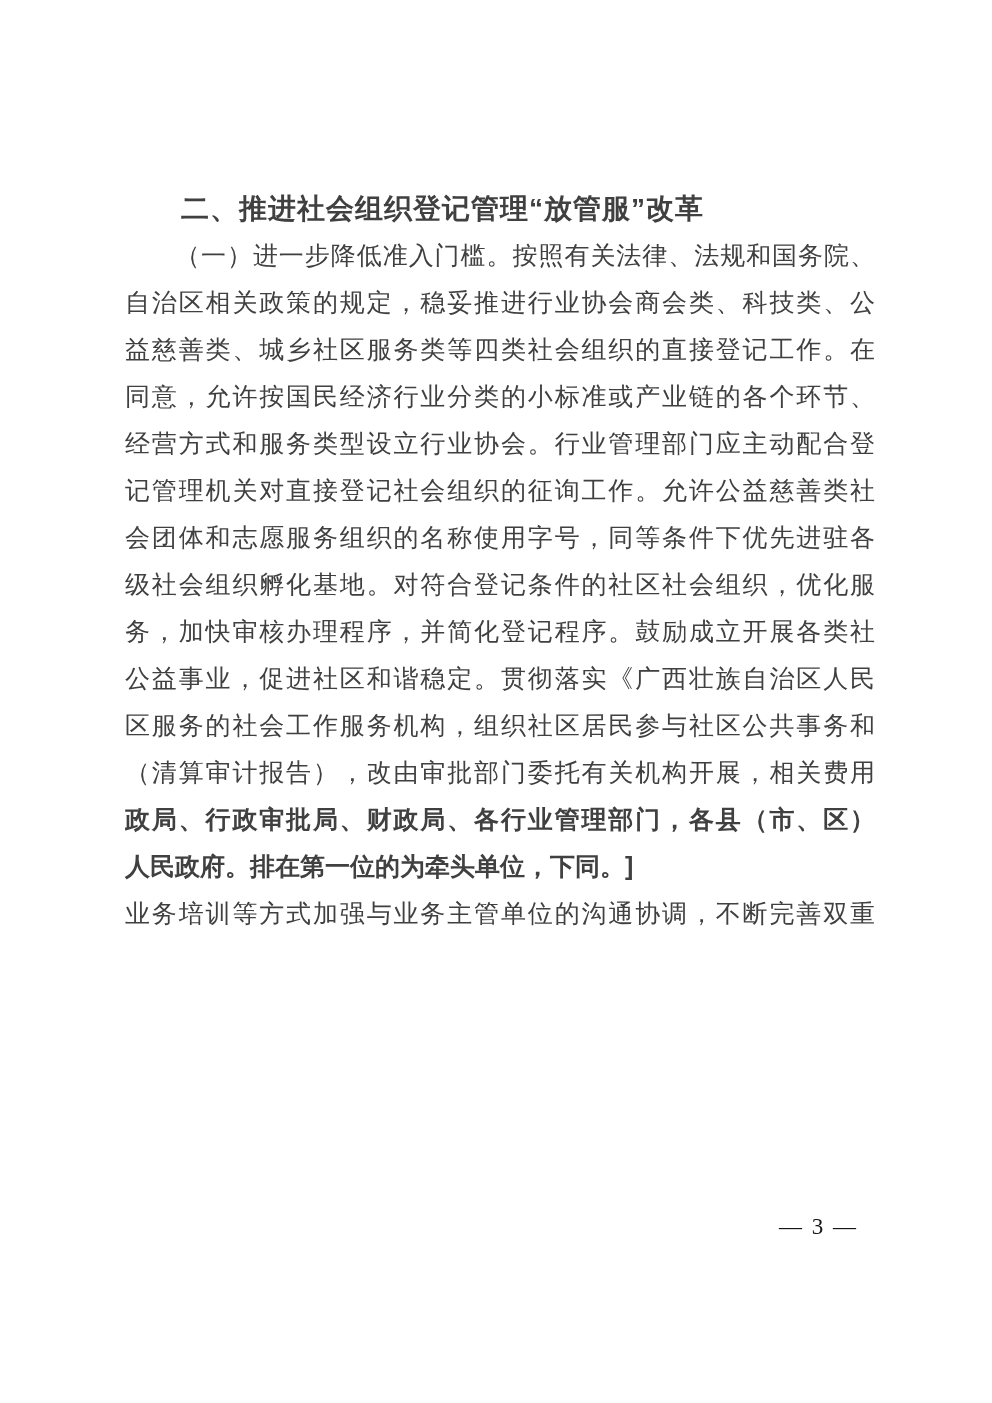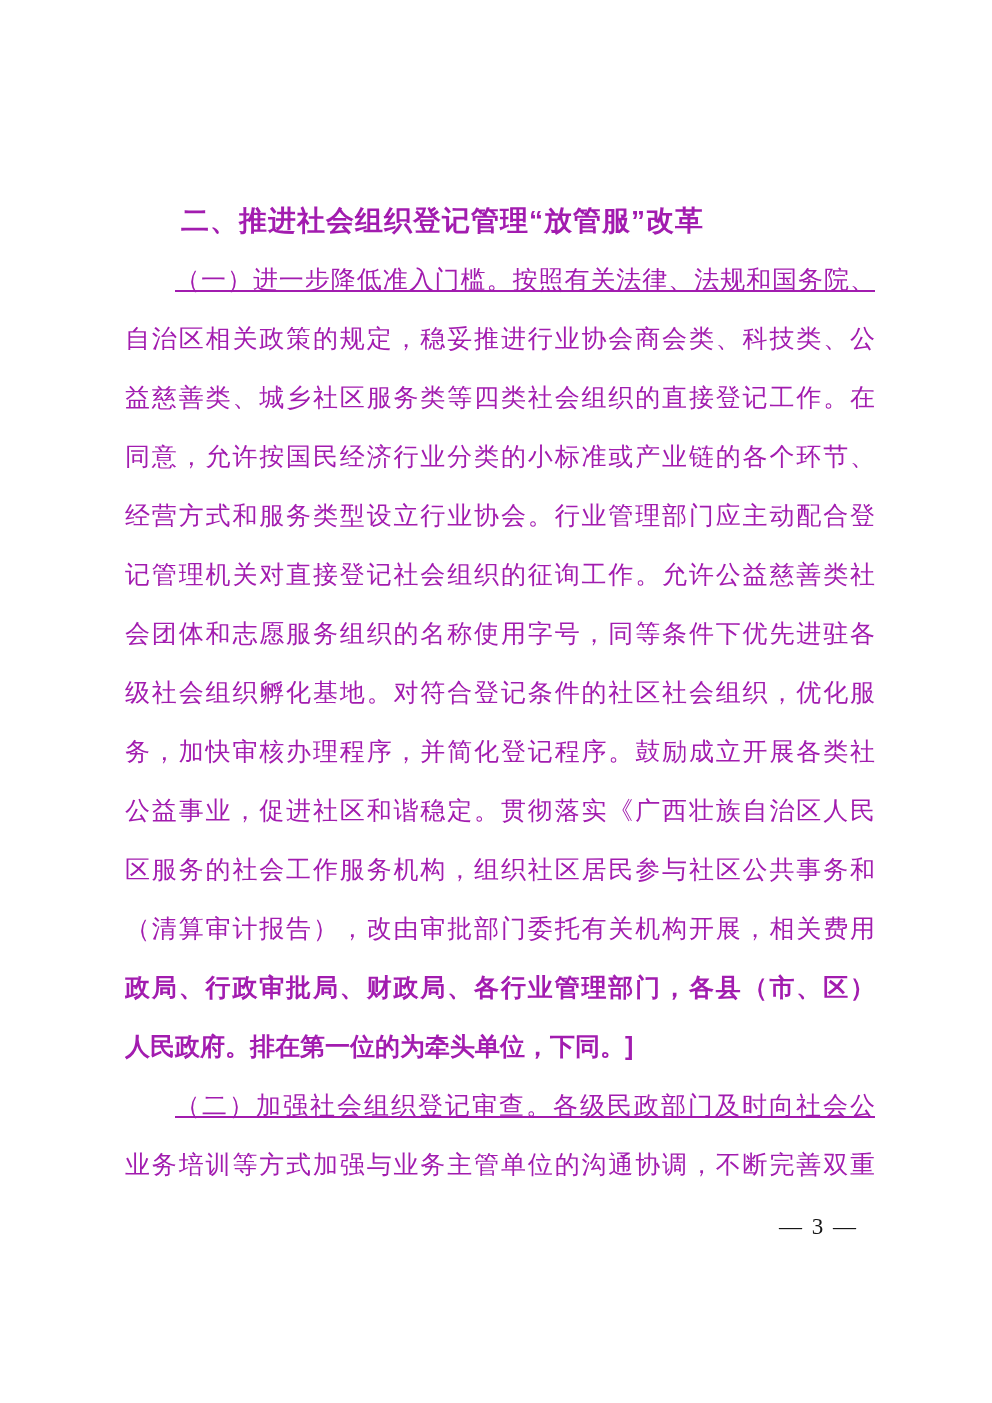--- a/index.html
+++ b/index.html
@@ -21,40 +21,38 @@
     position: absolute;
     left: 125px;
     top: 185px;
     width: 750px;
   }
   .line {
     height: 47px;
     line-height: 47px;
     font-size: 25px;
     font-family: "Liberation Serif", "DejaVu Serif", serif;
-    color: #a21caf;
+    color: #404040;
     text-align: justify;
     text-align-last: justify;
     text-justify: inter-character;
     overflow: hidden;
     white-space: nowrap;
-    margin-top: 12px;
   }
   .heading {
     font-family: "Liberation Sans", "DejaVu Sans", sans-serif;
     font-weight: 700;
     font-size: 28px;
     text-align: left;
     text-align-last: left;
     text-indent: 56px;
     letter-spacing: 1px;
   }
   .indent {
     text-indent: 50px;
-    text-decoration: underline;
   }
   .hei {
     font-family: "Liberation Sans", "DejaVu Sans", sans-serif;
     font-weight: 700;
   }
   .no-justify {
     text-align: right;
     text-align-last: left;
   }
   .page-number {
@@ -86,19 +84,18 @@
     <div class="line">会团体和志愿服务组织的名称使用字号，同等条件下优先进驻各</div>
     <div class="line">级社会组织孵化基地。对符合登记条件的社区社会组织，优化服</div>
     <div class="line">务，加快审核办理程序，并简化登记程序。鼓励成立开展各类社</div>
     <div class="line">公益事业，促进社区和谐稳定。贯彻落实《广西壮族自治区人民</div>
     <div class="line">区服务的社会工作服务机构，组织社区居民参与社区公共事务和</div>
     <div class="line">（清算审计报告），改由审批部门委托有关机构开展，相关费用</div>
 
     <div class="line hei">政局、行政审批局、财政局、各行业管理部门，各县（市、区）</div>
     <div class="line hei no-justify">人民政府。排在第一位的为牵头单位，下同。]</div>
 
-    <div class="line indent">（二）加强社会组织登记审查。各级民政部门及时向社会公</div>
     <div class="line">业务培训等方式加强与业务主管单位的沟通协调，不断完善双重</div>
 
   </div>
 
   <div class="page-number">— 3 —</div>
 </div>
 
 </body></html>

